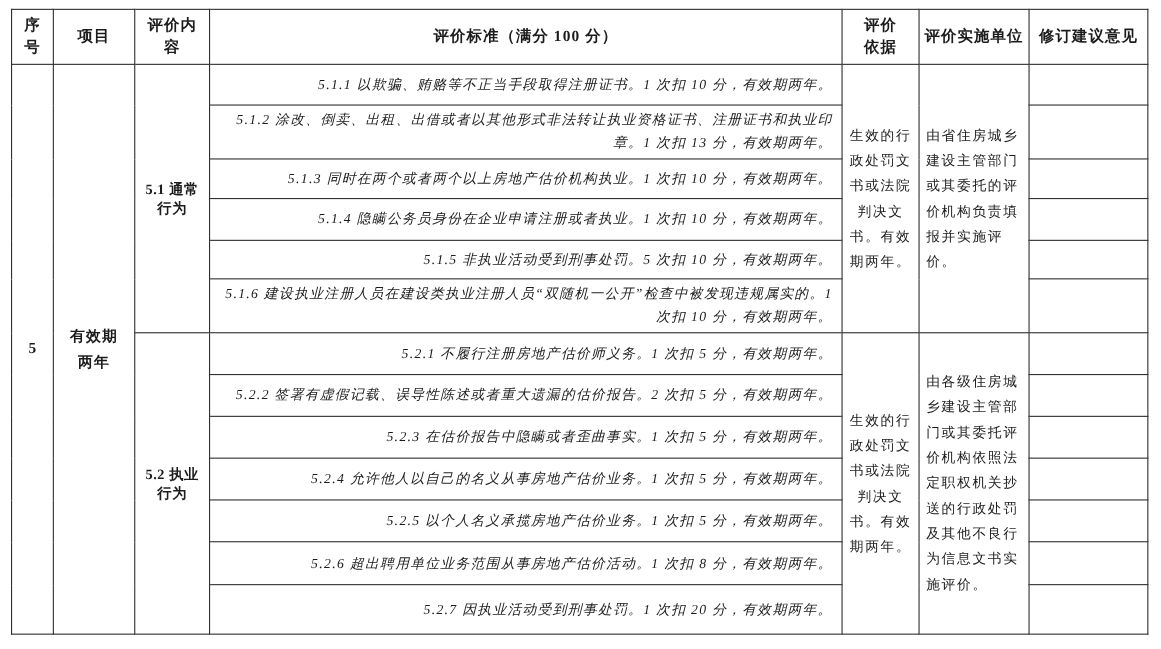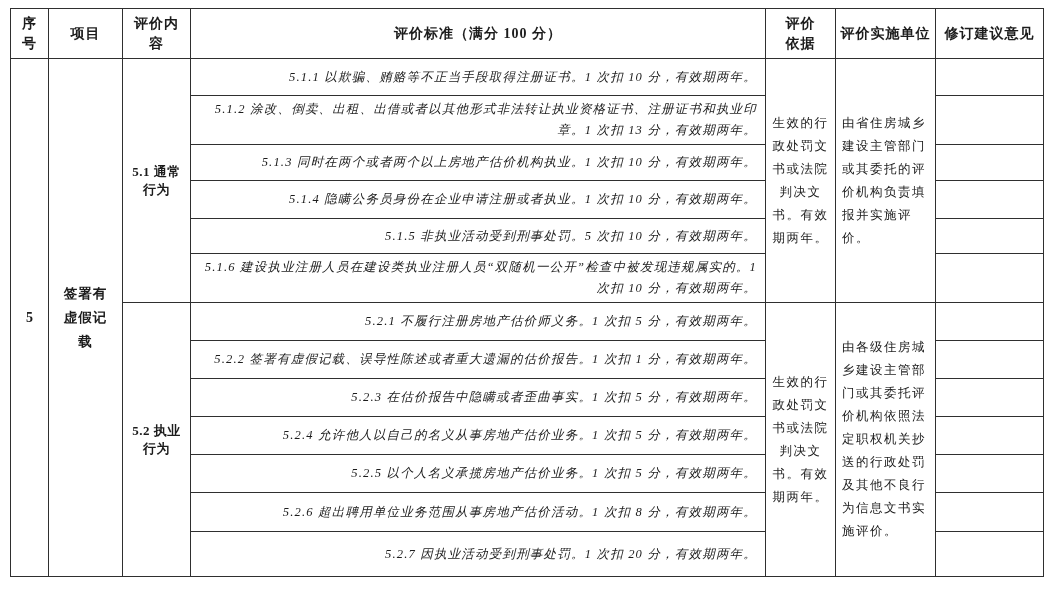--- a/index.html
+++ b/index.html
@@ -103,21 +103,21 @@
       <th>项目</th>
       <th>评价内容</th>
       <th>评价标准（满分 100 分）</th>
       <th class="h-basis">评价依据</th>
       <th>评价实施单位</th>
       <th>修订建议意见</th>
     </tr>
 
     <tr style="height:37px">
       <td class="c-index" rowspan="13">5</td>
-      <td class="c-project" rowspan="13"><span class="narrow3">签署有虚假记载</span></td>
+      <td class="c-project" rowspan="13"><span class="narrow3">有效期两年</span></td>
       <td class="c-content" rowspan="6">5.1 通常行为</td>
       <td class="c-standard">5.1.1 以欺骗、贿赂等不正当手段取得注册证书。1 次扣 10 分，有效期两年。</td>
       <td class="c-basis" rowspan="6">生效的行政处罚文书或法院判决文书。有效期两年。</td>
       <td class="c-unit" rowspan="6">由省住房城乡建设主管部门或其委托的评价机构负责填报并实施评价。</td>
       <td class="c-revision"></td>
     </tr>
     <tr style="height:48px">
       <td class="c-standard">5.1.2 涂改、倒卖、出租、出借或者以其他形式非法转让执业资格证书、注册证书和执业印章。1 次扣 13 分，有效期两年。</td>
       <td class="c-revision"></td>
     </tr>
@@ -139,21 +139,21 @@
     </tr>
 
     <tr style="height:38px">
       <td class="c-content" rowspan="7">5.2 执业行为</td>
       <td class="c-standard">5.2.1 不履行注册房地产估价师义务。1 次扣 5 分，有效期两年。</td>
       <td class="c-basis" rowspan="7">生效的行政处罚文书或法院判决文书。有效期两年。</td>
       <td class="c-unit" rowspan="7">由各级住房城乡建设主管部门或其委托评价机构依照法定职权机关抄送的行政处罚及其他不良行为信息文书实施评价。</td>
       <td class="c-revision"></td>
     </tr>
     <tr style="height:38px">
-      <td class="c-standard">5.2.2 签署有虚假记载、误导性陈述或者重大遗漏的估价报告。1 次扣 1 分，有效期两年。</td>
+      <td class="c-standard">5.2.2 签署有虚假记载、误导性陈述或者重大遗漏的估价报告。2 次扣 5 分，有效期两年。</td>
       <td class="c-revision"></td>
     </tr>
     <tr style="height:38px">
       <td class="c-standard">5.2.3 在估价报告中隐瞒或者歪曲事实。1 次扣 5 分，有效期两年。</td>
       <td class="c-revision"></td>
     </tr>
     <tr style="height:38px">
       <td class="c-standard">5.2.4 允许他人以自己的名义从事房地产估价业务。1 次扣 5 分，有效期两年。</td>
       <td class="c-revision"></td>
     </tr>

